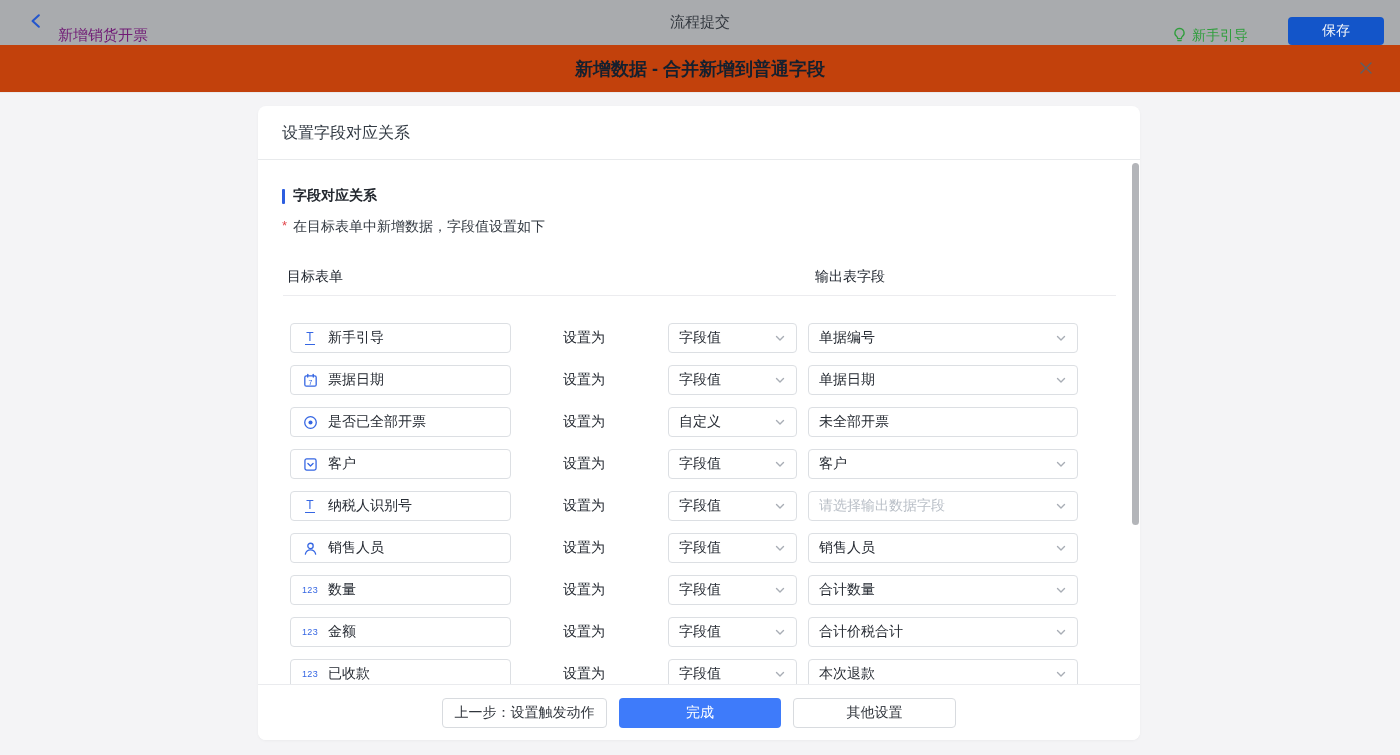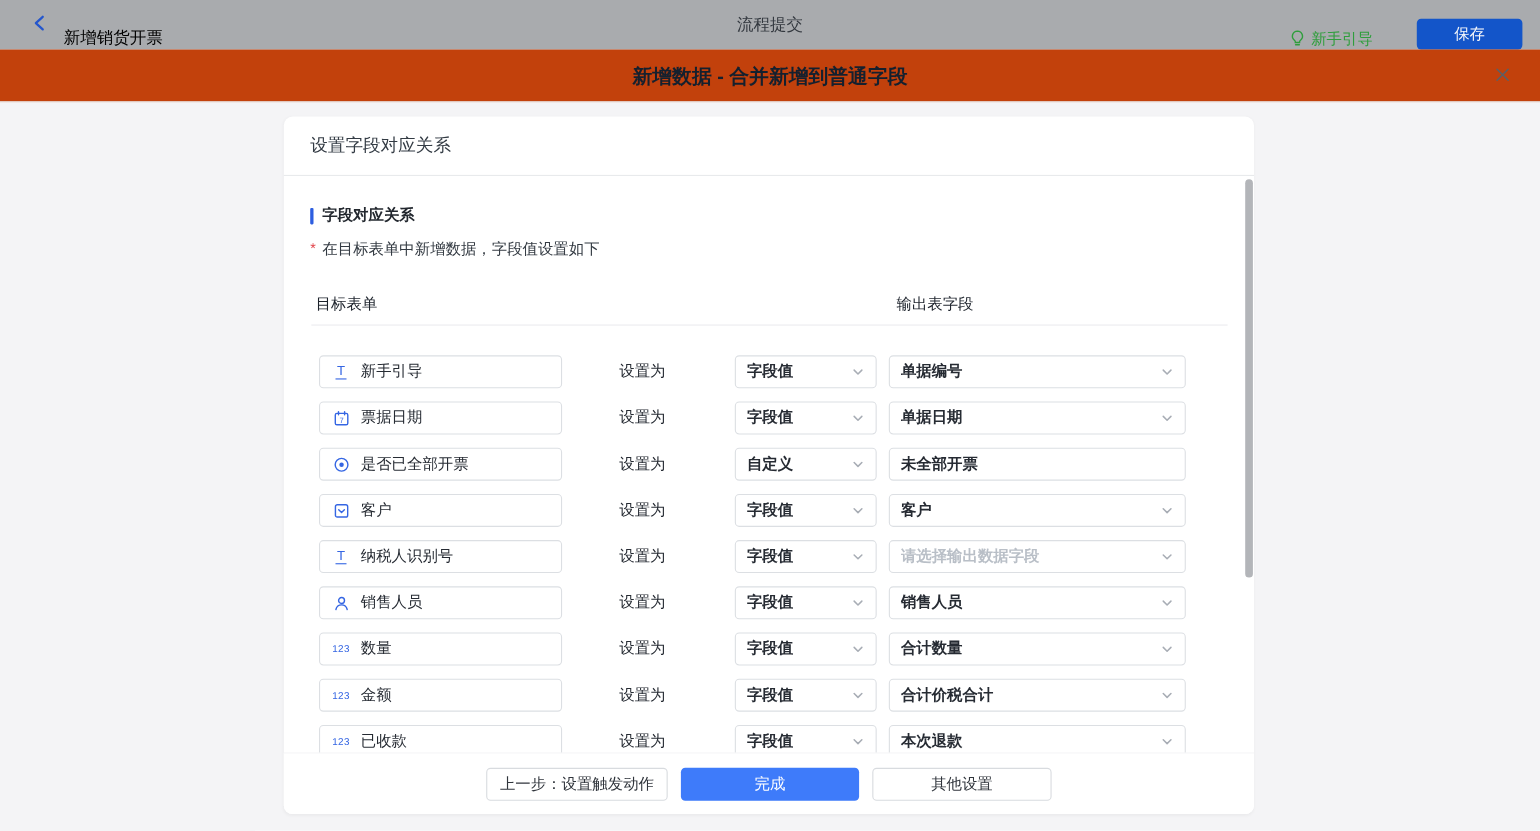--- a/index.html
+++ b/index.html
@@ -3,21 +3,21 @@
 <meta charset="utf-8">
 <style>
   * { margin:0; padding:0; box-sizing:border-box; }
   html,body { width:1400px; height:755px; overflow:hidden; }
   body { font-family:"Liberation Sans","DejaVu Sans",sans-serif; background:#f4f4f6; position:relative; }
 
   
   .topbar { position:absolute; top:0; left:0; width:1400px; height:45px; background:#a9abae; display:flex; align-items:center; }
   .topbar-left { display:flex; align-items:center; margin-left:28px; gap:14px; }
   .back-btn { display:flex; align-items:center; cursor:pointer; background:none; border:none; }
-  .flow-name { font-size:15px; color:#000000; font-weight:500; padding-bottom:3px; border-bottom:1px dashed #bfc0c2; line-height:1.3;margin-top:28px; }
+  .flow-name { font-size:15px; color:#701a75; font-weight:500; padding-bottom:3px; border-bottom:1px dashed #bfc0c2; line-height:1.3;margin-top:28px; }
   .topbar-center { position:absolute; left:0; right:0; text-align:center; font-size:15px; color:#33383f; font-weight:500; pointer-events:none; }
   .topbar-right { position:absolute; right:16px; top:0; height:45px; display:flex; align-items:flex-end; }
   .guide-btn { display:flex; align-items:center; gap:5px; color:#2f9e3c; font-size:14px; background:none; border:none; cursor:pointer; margin-right:40px; }
   .save-btn { width:96px; height:28px; background:#1355c9; color:#f5f7fa; font-size:14px; border:none; border-radius:4px; cursor:pointer; }
 
   
   .modal-header { position:absolute; top:45px; left:0; width:1400px; height:48px; background:#c2410c; border-bottom:1px solid #e9eaec; display:flex; align-items:center; justify-content:center; }
   .modal-title { font-size:18px; font-weight:600; color:#15202e; }
   .modal-close { position:absolute; right:24px; top:14px; width:20px; height:20px; background:none; border:none; cursor:pointer; display:flex; align-items:center; justify-content:center; }
 
@@ -39,21 +39,21 @@
   .cols-divider { margin:9px 24px 0 25px; border-top:1px solid #ececef; }
 
   .rows { margin-top:27px; margin-left:32px; }
   .row { display:flex; align-items:center; height:30px; margin-bottom:12px; }
   .field-box { width:221px; height:30px; border:1px solid #dcdfe3; border-radius:4px; background:#fff; display:flex; align-items:center; padding:0 10px; gap:9px; }
   .field-icon { color:#3566e3; display:flex; align-items:center; justify-content:center; width:18px; flex:none; }
   .ic-T { font-size:12px; line-height:1; padding:0 1px 1.5px; border-bottom:1.5px solid currentColor; }
   .ic-123 { font-size:9px; font-weight:500; letter-spacing:.3px; }
   .field-label { font-size:14px; color:#262b33; white-space:nowrap; }
   .set-as { width:105px; margin-left:52px; font-size:14px; color:#262b33; }
-  .select-box { height:30px; border:1px solid #dcdfe3; border-radius:4px; background:#fff; display:flex; align-items:center; justify-content:space-between; padding:0 10px; cursor:pointer;font-weight:bold; }
+  .select-box { height:30px; border:1px solid #dcdfe3; border-radius:4px; background:#fff; display:flex; align-items:center; justify-content:space-between; padding:0 10px; cursor:pointer; }
   .mode-box { width:129px; margin-right:11px; }
   .output-box { width:270px; }
   .select-label { font-size:14px; color:#262b33; white-space:nowrap; overflow:hidden; }
   .select-label.placeholder { color:#b9bfc7; }
   .chevron { flex:none; display:flex; }
 
   .scroll-thumb { position:absolute; top:57px; right:1px; width:7px; height:362px; border-radius:4px; background:#b3b5b9; cursor:pointer; }
 
   .card-footer { position:absolute; left:0; right:0; bottom:0; height:56px; background:#fff; border-top:1px solid #eaebee; border-radius:0 0 8px 8px; display:flex; align-items:center; justify-content:center; gap:12px; }
   .btn { height:30px; font-size:14px; border-radius:4px; cursor:pointer; }

